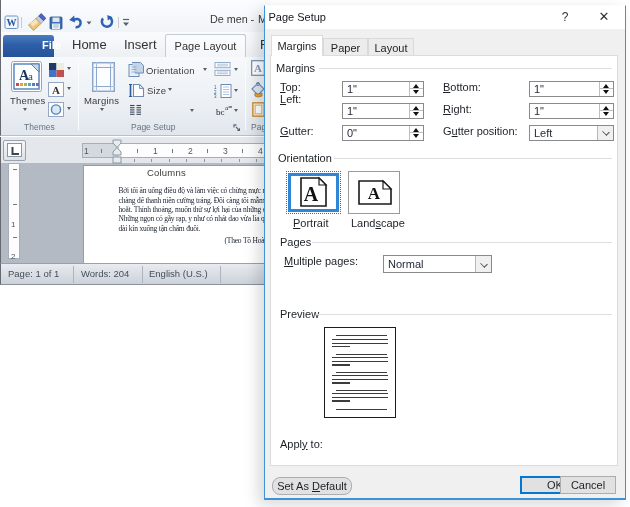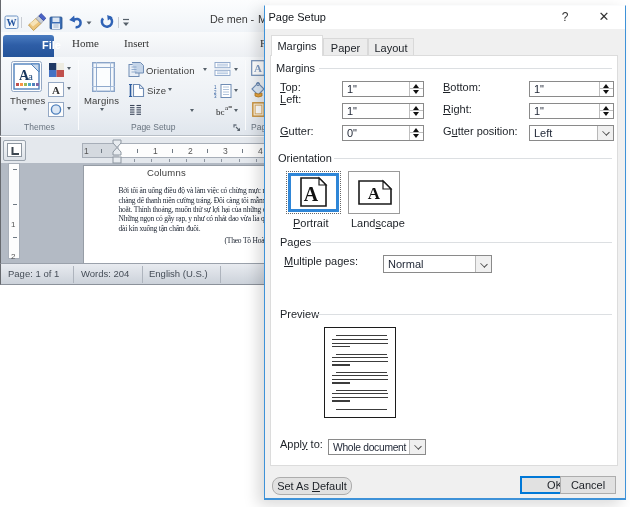--- a/index.html
+++ b/index.html
@@ -10,21 +10,21 @@
 
 #word { left:0; top:0; width:270px; height:286px; background:#fff; }
 #titlebar { left:0; top:0; width:270px; height:32px; background:linear-gradient(#fcfdfe,#f0f4f8); border-left:1px solid #66696e; }
 #tabrow { left:0; top:32px; width:270px; height:25px; background:linear-gradient(#fafbfc,#edf0f4); border-left:1px solid #66696e; }
 #ribbon { left:0; top:57px; width:270px; height:79px; background:linear-gradient(#f7f9fb,#eaeef3 70%,#e0e6ed); border-left:1px solid #66696e; border-bottom:1px solid #b8bfc7; }
 #rulerrow { left:0; top:137px; width:270px; height:26px; background:#e4e8ed; border-left:1px solid #66696e; }
 #docarea { left:0; top:163px; width:270px; height:100px; background:#b3bac4; border-left:1px solid #66696e; overflow:hidden; }
 #statusbar { left:0; top:263px; width:270px; height:22px; background:linear-gradient(#e8ebf0,#ccd2da); border-top:1px solid #9aa1ab; border-bottom:1px solid #8b919a; border-left:1px solid #66696e; }
 
 
-.wtab { position:absolute; font-size:11px; color:#333; top:37px;font-family:Liberation Serif, serif; }
+.wtab { position:absolute; font-size:13px; color:#333; top:37px; }
 #filetab { left:3px; top:35px; width:51px; height:22px; background:linear-gradient(#4a7cc0,#2e5ea7 45%,#245399); border-radius:3px 3px 0 0; color:#fff; font-weight:bold; font-size:11px; text-align:center; line-height:21px;padding-left:39px; }
 #pltab { left:165px; top:34px; width:81px; height:23px; background:linear-gradient(#fbfcfd,#f4f6f9); border:1px solid #c3cad3; border-bottom:none; border-radius:2.5px 2.5px 0 0; font-size:11px; color:#333; text-align:center; line-height:22px; }
 
 
 .grpsep { position:absolute; top:60px; width:1px; height:70px; background:#ccd3da; border-right:1px solid #fbfcfd; }
 .grplabel { position:absolute; top:122px; font-size:8.5px; color:#68737f; }
 .riblabel { position:absolute; font-size:9.5px; color:#3c3c3c; letter-spacing:0.2px; }
 .dd { position:absolute; width:0; height:0; border-left:2.6px solid transparent; border-right:2.6px solid transparent; border-top:3.4px solid #56606a; }
 
 
@@ -162,20 +162,21 @@
         </g>
         <line x1="118.5" y1="17" x2="118.5" y2="28" stroke="#c8ccd2" stroke-width="1"></line>
         <line x1="123" y1="19.5" x2="129" y2="19.5" stroke="#56606a" stroke-width="1.2"></line>
         <path d="M123 22.5 L129 22.5 L126 26 Z" fill="#56606a"></path>
       </svg>
     </div>
 
     <div id="filetab" class="abs">File</div>
     <div class="wtab" style="left:72px;">Home</div>
     <div class="wtab" style="left:124px;">Insert</div>
+    <div id="pltab" class="abs">Page Layout</div>
     <div class="wtab" style="left:260px;">R</div>
 
     <div id="ribcontent" class="abs" style="left:0; top:0; width:270px; height:136px;">
 
       <div class="grpsep" style="left:78px;"></div>
       <div class="grpsep" style="left:245px;"></div>
 
       <div class="grplabel" style="left:24px;">Themes</div>
       <div class="grplabel" style="left:131px;">Page Setup</div>
       <div class="grplabel" style="left:251px;">Pag</div>
@@ -473,26 +474,20 @@
 
         <div class="pl" style="left:11px; top:61.8px; width:51px;"></div>
         <div class="pl" style="left:7px;  top:65.3px; width:56px;"></div>
         <div class="pl" style="left:7px;  top:68.9px; width:56px;"></div>
         <div class="pl" style="left:7px;  top:72.4px; width:18px; height:1.4px;"></div>
 
         <div class="pl" style="left:11px; top:81.1px; width:51px;"></div>
       </div>
 
       <div class="flabel" style="left:10px; top:382.5px;">Appl<u>y</u> to:</div>
-      <div class="combo" style="left:58px; top:383.5px; width:98px; height:16px;">
-          <span class="v" style="font-size:10.3px; top:2px; letter-spacing:-0.3px;">Whole document</span>
-          <span class="ab">
-            <span class="chev"></span>
-          </span>
-        </div>
     </div>
 
     <div id="tpborder" class="abs"></div>
 
     <div class="btn" style="left:7px; top:471px; width:80px; height:18px; line-height:16px;border-radius:8px;">Set As <u>D</u>efault</div>
     <div class="btn" style="left:207px; top:470px; width:70px; height:18px; line-height:14px; border:2px solid #0078d7;margin-left:48px;">OK</div>
     <div class="btn" style="left:295px; top:470px; width:56px; height:18px; line-height:16px;">Cancel</div>
   </div>
 
 </div>

